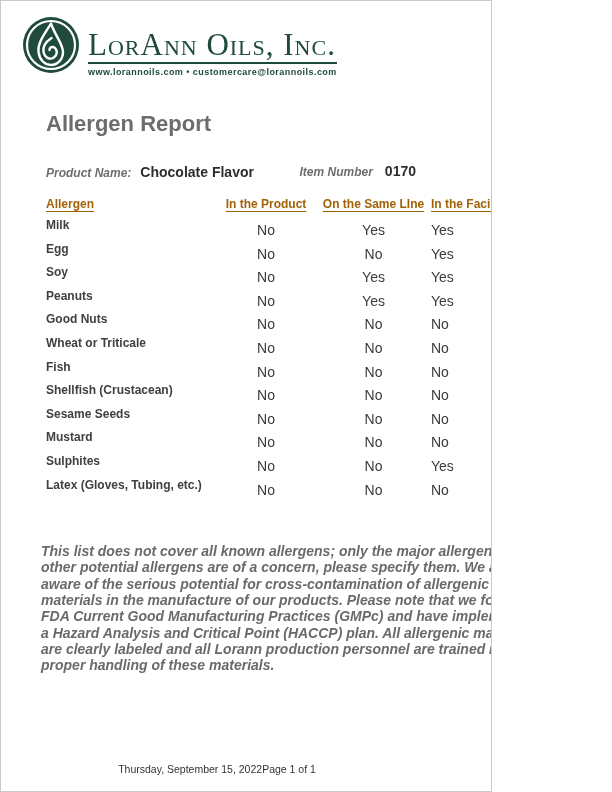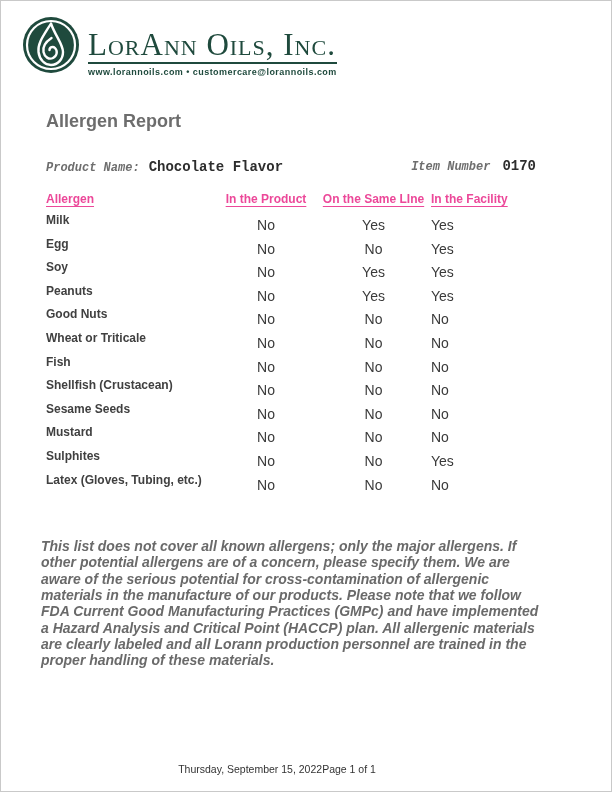--- a/index.html
+++ b/index.html
@@ -1,48 +1,48 @@
 <!DOCTYPE html>
 <html><head>
 <meta charset="utf-8">
 <style>
   * { margin:0; padding:0; box-sizing:border-box; }
   html,body { background:#fff; }
   body { font-family:"Liberation Sans", sans-serif; }
   .page {
-    position:relative; width:612px; height:792px;
+    position:relative; width:492px; height:792px;
     background:#ffffff; border:1px solid #c9c9c9; overflow:hidden;
   }
   
   .header { display:flex; align-items:flex-start; margin:15px 0 0 21px; }
   .logo { width:58px; height:58px; flex:0 0 auto; }
   .brand { margin-left:8px; padding-top:13px; }
   .brand-name {
     font-family:"Liberation Serif", serif;
     font-variant:small-caps;
     font-size:31px; line-height:1.0;
     letter-spacing:1px; color:#1f4a3d; white-space:nowrap;
   }
   .brand-rule { border:0; border-top:2px solid #1f4a3d; margin-top:2px; }
   .brand-contact {
     margin-top:3px; font-size:9px; font-weight:bold;
     letter-spacing:0.45px; color:#1f4a3d; white-space:nowrap;
   }
   
-  .title { margin:34px 0 0 45px; font-size:18px; font-weight:bold; color:#6d6d6d; }
-  .product-row { position:relative; margin:26px 45px 16px 45px; height:18px;font-family:Liberation Mono, monospace; }
+  .title { margin:34px 0 0 45px; font-size:22px; font-weight:bold; color:#6d6d6d; }
+  .product-row { position:relative; margin:26px 45px 16px 45px; height:18px; }
   .field-label { font-size:12px; font-weight:bold; font-style:italic; color:#6e6e6e; }
   .field-value { font-size:14px; font-weight:bold; color:#2d2d2d; }
   .product-name-group { display:inline-flex; align-items:baseline; gap:9px; }
   .item-number-group { position:absolute; right:30px; top:0; display:inline-flex; align-items:baseline; gap:12px; }
   
   .table { margin:12px 0 0 45px; width:495px; }
   .t-head { display:flex; }
   .t-head .cell {
-    font-size:12px; font-weight:bold; color:#ec4899;
+    font-size:12px; font-weight:bold; color:#a16207;
     text-decoration:underline; text-underline-offset:3px;
   }
   .col-allergen { width:170px; text-align:left; }
   .col-product  { width:100px; text-align:center; }
   .col-line     { width:115px; text-align:center; }
   .col-facility { width:110px; text-align:left; }
   .t-body { margin-top:7px; }
   .t-row { display:flex; height:23.6px; align-items:flex-start; }
   .t-row .allergen-cell { font-size:12px; font-weight:bold; color:#404040; }
   .t-row .value-cell { padding-top:4px; font-size:14px; color:#3a3a3a; }

